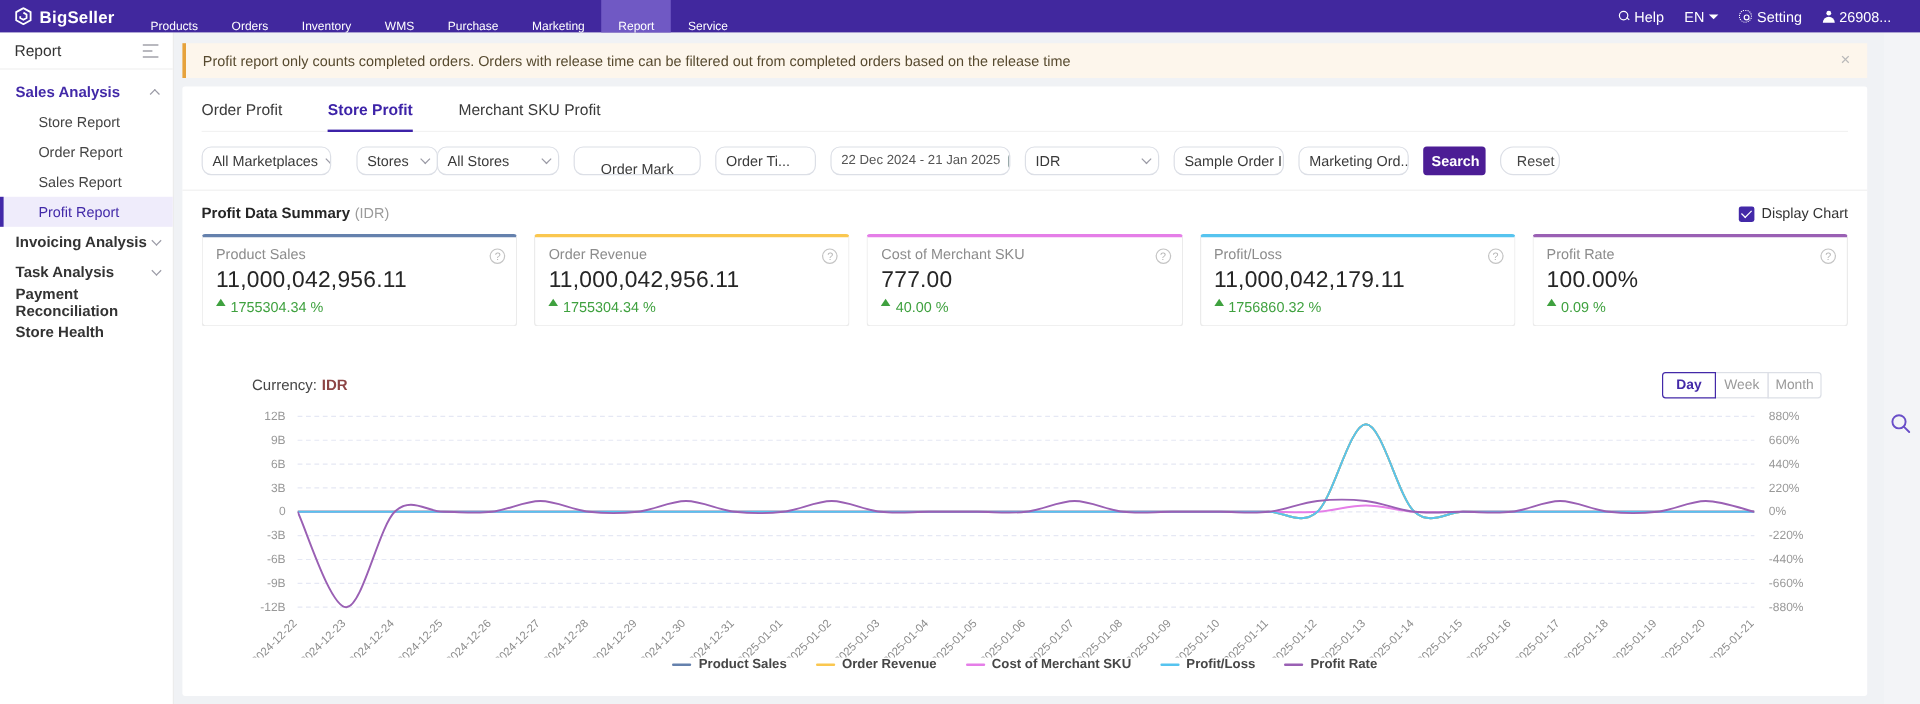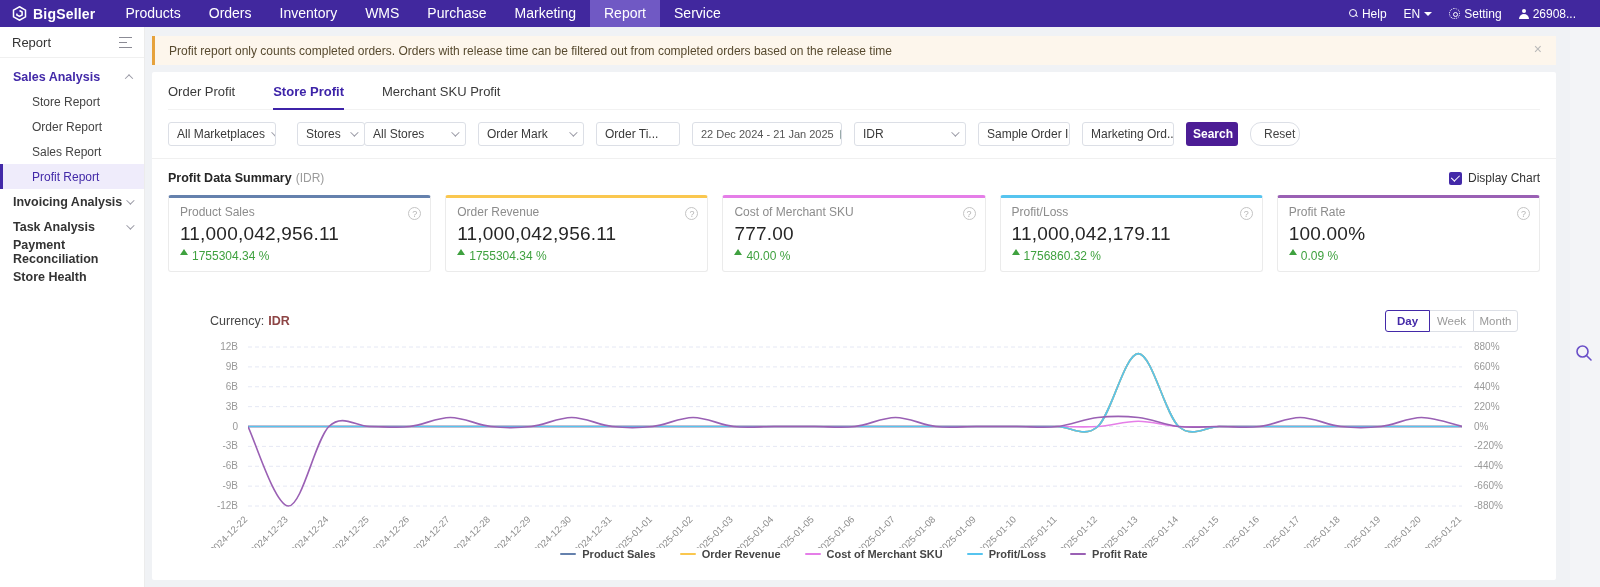--- a/index.html
+++ b/index.html
@@ -3,21 +3,21 @@
 <meta charset="utf-8">
 <style>
   *{box-sizing:border-box;margin:0;padding:0}
   html,body{width:1600px;height:587px;overflow:hidden}
   body{font-family:"Liberation Sans",sans-serif;background:#f0f2f5;position:relative;font-size:12px;color:#333}
 
   
   .nav{position:absolute;top:0;left:0;width:1600px;height:27px;background:#41289e;display:flex;align-items:center;color:#fff;z-index:20}
   .brand{display:flex;align-items:center;gap:6px;padding:0 16px 0 12px;font-weight:bold;font-size:14px;letter-spacing:.2px}
   .nav-items{display:flex;height:27px}
-  .nav-item{padding:0 14px;font-size:14px;line-height:27px;cursor:pointer;white-space:nowrap}
+  .nav-item{padding:9px 14px;font-size:10px;line-height:27px;cursor:pointer;white-space:nowrap}
   .nav-item.active{background:#7059c4}
   .nav-right{margin-left:auto;display:flex;align-items:center;gap:17px;padding-right:24px;font-size:12px}
   .nav-right .nr{display:flex;align-items:center;gap:4px;cursor:pointer}
   .mini-mag{width:9px;height:9px;position:relative;display:inline-block}
   .mini-mag::before{content:"";position:absolute;left:0;top:0;width:6px;height:6px;border:1.3px solid #fff;border-radius:50%}
   .mini-mag::after{content:"";position:absolute;left:6px;top:6px;width:3px;height:1.3px;background:#fff;transform:rotate(45deg)}
   .caret-dn{width:0;height:0;border-left:4px solid transparent;border-right:4px solid transparent;border-top:4px solid #fff;display:inline-block}
   .gear{width:11px;height:11px;border:1.5px dotted #fff;border-radius:50%;position:relative;display:inline-block}
   .gear::after{content:"";position:absolute;left:2.5px;top:2.5px;width:3px;height:3px;border:1.2px solid #fff;border-radius:50%}
   .person{width:10px;height:10px;position:relative;display:inline-block}
@@ -45,21 +45,21 @@
   .main{position:absolute;left:145px;top:27px;right:0;bottom:0}
   .banner{margin:9px 44px 0 7px;height:29px;background:#fdf6ec;border-left:3px solid #e6a23c;display:flex;align-items:center;padding:0 14px;font-size:12px;color:#574a2f;position:relative}
   .banner .close{position:absolute;right:14px;top:6px;color:#b9b9b9;font-size:14px;cursor:pointer;line-height:1}
   .panel{margin:7px 44px 0 7px;background:#fff;height:508px;padding:0 16px;border-radius:2px;position:relative}
 
   .tabs{display:flex;gap:38px;padding-top:12px;border-bottom:1px solid #f2f2f2}
   .tab{font-size:13px;color:#3a3a3a;padding-bottom:9px;cursor:pointer}
   .tab.active{color:#3d23a8;font-weight:bold;border-bottom:2px solid #3d23a8;margin-bottom:-1px}
 
   .filters{display:flex;margin-top:12px;align-items:center}
-  .sel,.datebox{height:24px;border:1px solid #dcdfe6;border-radius:3px;display:flex;align-items:center;justify-content:space-between;padding:11px 8px;font-size:12px;color:#3a3a3a;background:#fff;cursor:pointer;white-space:nowrap;overflow:hidden}
+  .sel,.datebox{height:24px;border:1px solid #dcdfe6;border-radius:8px;display:flex;align-items:center;justify-content:space-between;padding:11px 8px;font-size:12px;color:#3a3a3a;background:#fff;cursor:pointer;white-space:nowrap;overflow:hidden}
   .sel .chev,.datebox .cal{flex:none;margin-left:6px}
   .datebox{font-size:11px;color:#555}
   .btn-primary{background:#4c1d95;color:#fff;border:none;border-radius:3px;height:24px;padding:0 7px;font-size:12px;font-weight:bold;cursor:pointer;font-family:inherit}
   .btn-plain{background:#fff;color:#444;border:1px solid #dcdfe6;border-radius:3px;height:24px;padding:0 13px;font-size:12px;cursor:pointer;font-family:inherit}
 
   .hr{margin:12px -16px 0;border-top:1px solid #f0f0f0}
 
   .sum-head{margin-top:12px;display:flex;align-items:center}
   .sum-title{font-size:12.5px;font-weight:bold;color:#262626}
   .sum-suffix{font-size:12px;color:#9b9b9b;margin-left:4px}
@@ -191,21 +191,21 @@
           <span class="chev down"></span>
         </div>
         <div class="sel" style="width: 68px; margin-left: 21px;">
           <span>Stores</span>
           <span class="chev down"></span>
         </div>
         <div class="sel" style="width: 102px; margin-left: -1px;">
           <span>All Stores</span>
           <span class="chev down"></span>
         </div>
-        <div class="sel" style="width: 106px; margin-left: 12px;">
+        <div class="sel" style="width: 106px; margin-left: 12px; flex-direction: column;">
           <span>Order Mark</span>
           <span class="chev down"></span>
         </div>
         <div class="sel" style="width: 84px; margin-left: 12px;">
           <span>Order Ti...</span>
         </div>
         <div class="datebox" style="width: 150px; margin-left: 12px;">
           <span>22 Dec 2024  -  21 Jan 2025</span>
           <span class="cal"></span>
         </div>

